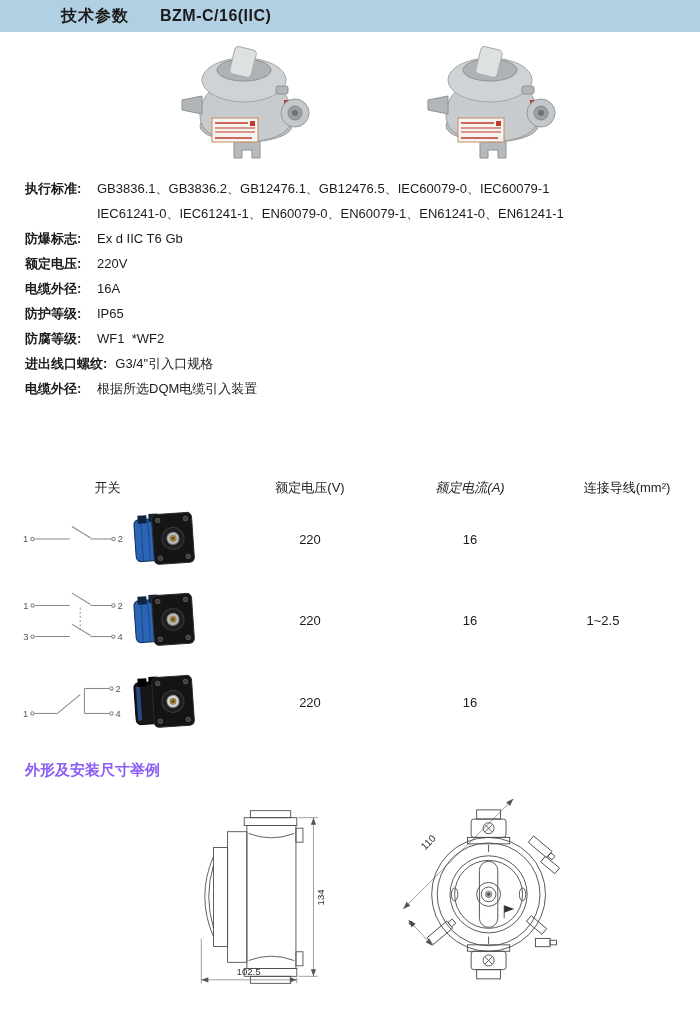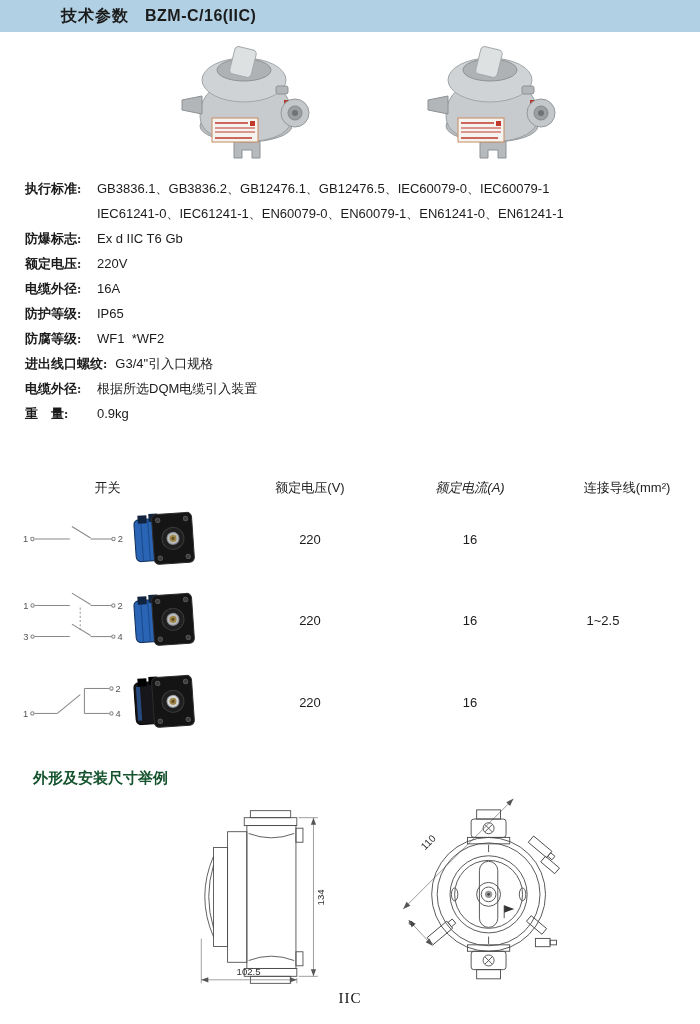--- a/index.html
+++ b/index.html
@@ -3,51 +3,51 @@
 <meta charset="utf-8">
 <style>
   html,body{margin:0;padding:0;background:#fff;}
   .page{position:relative;width:700px;height:1024px;background:#fff;overflow:hidden;
         font-family:"Liberation Sans","DejaVu Sans",sans-serif;color:#1b1b1b;}
 
   .section-bar{position:absolute;left:0;width:700px;background:#b1d0e3;display:flex;align-items:center;}
   .bar-tech{top:0;height:32px;padding-left:36px;}
   .bar-inner{top:443px;height:31px;}
   .bar-title{font-weight:bold;font-size:16px;margin-left:25px;letter-spacing:1px;}
-  .bar-model{font-weight:bold;font-size:16px;margin-left:16px;letter-spacing:.5px;}
+  .bar-model{font-weight:bold;font-size:16px;margin-left:31px;letter-spacing:.5px;}
 
   .photos{position:absolute;top:36px;left:0;width:700px;height:132px;}
   .photo{position:absolute;top:2px;}
   .photo-left{left:172px;}
   .photo-right{left:418px;}
 
   .specs{position:absolute;top:180px;left:25px;width:660px;}
   .spec-row{display:flex;font-size:13px;line-height:17px;margin-bottom:8px;}
-  .spec-label{font-weight:bold;min-width:64px;margin-right:8px;white-space:pre;font-family:Liberation Serif, serif;}
+  .spec-label{font-weight:bold;min-width:64px;margin-right:8px;white-space:pre;}
   .spec-value{white-space:pre;}
 
   .thead{position:absolute;top:479px;left:0;width:700px;height:18px;font-size:13px;color:#222;padding-left:35px;}
   .th{position:absolute;text-align:center;}
   .th-switch{left:40px;width:135px;}
   .th-voltage{left:240px;width:140px;}
   .th-current{left:400px;width:140px;font-style:italic;}
   .th-wire{left:557px;width:140px;}
 
   .trow{position:absolute;left:0;width:700px;}
   .trow1{top:500px;height:78px;}
   .trow2{top:580px;height:80px;}
   .trow3{top:662px;height:80px;}
   .cell{position:absolute;top:0;height:100%;display:flex;align-items:center;justify-content:center;font-size:13px;}
   .cell-diagram{left:20px;width:108px;}
   .cell-switch{left:128px;width:72px;}
   .cell-voltage{left:240px;width:140px;}
   .cell-current{left:400px;width:140px;text-align:center;}
   .cell-wire{left:533px;width:140px;}
 
-  .orange-heading{position:absolute;top:761px;left:25px;margin:8px;font-size:15px;font-weight:bold;color:#14532d;}
+  .orange-heading{position:absolute;top:761px;left:25px;margin:0;font-size:15px;font-weight:bold;color:#8b5cf6;}
 
   .drawing{position:absolute;}
   .drawing-side{top:798px;left:175px;}
   .drawing-front{top:786px;left:392px;}
 
   .page-code{position:absolute;top:990px;left:0;width:700px;text-align:center;
              font-family:"Liberation Serif","DejaVu Serif",serif;font-size:15px;letter-spacing:1px;color:#111;}
 
   svg text{font-family:"Liberation Sans","DejaVu Sans",sans-serif;}
   .dimtxt{fill:#333;font-size:11px;}
@@ -137,24 +137,20 @@
       <span class="spec-value">WF1  *WF2</span>
     </div>
     <div class="spec-row">
       <span class="spec-label">进出线口螺纹:</span>
       <span class="spec-value">G3/4"引入口规格</span>
     </div>
     <div class="spec-row">
       <span class="spec-label">电缆外径:</span>
       <span class="spec-value">根据所选DQM电缆引入装置</span>
     </div>
-    <div class="spec-row">
-      <span class="spec-label">重　量:</span>
-      <span class="spec-value">0.9kg</span>
-    </div>
   </div>
 
 
   <div class="thead">
     <span class="th th-switch">开关</span>
     <span class="th th-voltage">额定电压(V)</span>
     <span class="th th-current">额定电流(A)</span>
     <span class="th th-wire">连接导线(mm²)</span>
   </div>
 
@@ -368,15 +364,14 @@
 
     <line x1="122" y1="130" x2="122" y2="144"></line>
     <polygon points="122,130 133,134 122,138" fill="#333" stroke="none"></polygon>
 
     <line x1="18" y1="146" x2="44" y2="174" stroke="#777" stroke-width=".8"></line>
     <polygon points="18,146 21.2,153.9 25.6,149.9" fill="#555" stroke="none"></polygon>
     <polygon points="44,174 36.4,170.1 40.8,166.1" fill="#555" stroke="none"></polygon>
     <text class="dimtxt-sm" x="23" y="152" text-anchor="middle" transform="rotate(-45 23 152)" stroke="none">9</text>
   </svg>
 
-  <div class="page-code">IIC</div>
 
 </div>
 
 </body></html>

